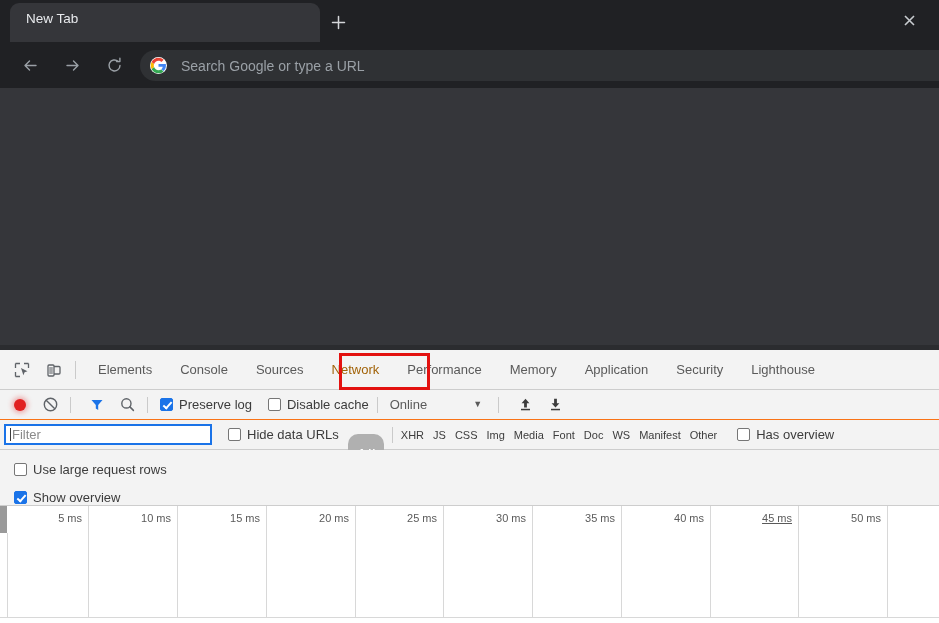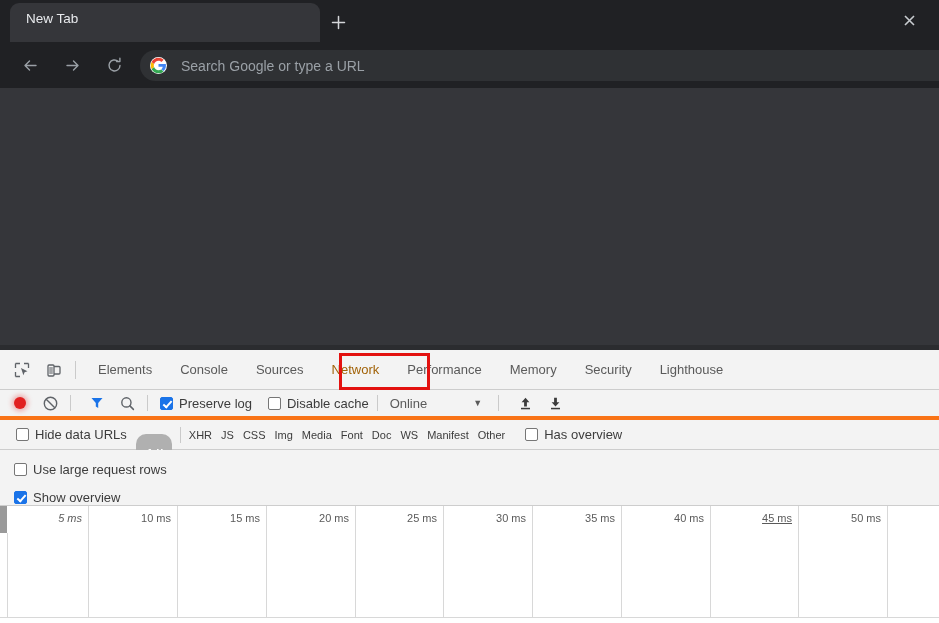--- a/index.html
+++ b/index.html
@@ -107,21 +107,21 @@
   }
   .annot-box {
     position: absolute; left: 339px; top: 3px;
     width: 91px; height: 37px;
     border: 3px solid #e3110f; pointer-events: none;
   }
 
   .dt-toolbar {
     position: absolute; left: 0; top: 40px; width: 939px; height: 30px;
     background: #f3f3f3;
-    border-bottom: 4px solid #f97316;
+    border-bottom: 1px solid #f97316;
     display: flex; align-items: center;
   }
   .tb-btn {
     width: 24px; height: 24px; margin-left: 6px;
     display: flex; align-items: center; justify-content: center;
   }
   .tb-btn.first { margin-left: 8px; }
   .rec-dot {
     width: 12px; height: 12px; border-radius: 50%; background: #e12020;
     box-shadow: 0 0 5px 2px rgba(225,32,32,0.35);
@@ -288,20 +288,23 @@
       <div class="dt-tab active">
           <span>Network</span>
         </div>
       <div class="dt-tab">
           <span>Performance</span>
         </div>
       <div class="dt-tab">
           <span>Memory</span>
         </div>
       <div class="dt-tab">
+          <span>Application</span>
+        </div>
+      <div class="dt-tab">
           <span>Security</span>
         </div>
       <div class="dt-tab">
           <span>Lighthouse</span>
         </div>
 
       <div class="annot-box"></div>
     </div>
 
     <div class="dt-toolbar">
@@ -352,20 +355,24 @@
       </div>
       <div class="tb-btn">
         <svg width="15" height="15" viewBox="0 0 15 15" aria-hidden="true">
           <path d="M7.5 10.6 L11.4 6.2 H8.9 V1.8 H6.1 V6.2 H3.6 Z" fill="#3c3c3c"></path>
           <rect x="3" y="11.8" width="9" height="1.5" fill="#3c3c3c"></rect>
         </svg>
       </div>
     </div>
 
     <div class="dt-filterbar">
+      <div class="filter-input">
+        <span class="filter-caret-bar"></span>
+        <span class="filter-ph">Filter</span>
+      </div>
       <div class="cb-wrap" style="margin-left:16px;">
         <span class="cb"></span>
         <span class="cb-label">Hide data URLs</span>
       </div>
 
       <span class="type-pill on" style="margin-left:9px;">All</span>
       <span class="tb-sep"></span>
       <span class="type-item" style="margin-left:0;">XHR</span>
       <span class="type-item">JS</span>
       <span class="type-item">CSS</span>
@@ -402,21 +409,21 @@
       <div class="ov-div" style="left:177px;"></div>
       <div class="ov-div" style="left:266px;"></div>
       <div class="ov-div" style="left:355px;"></div>
       <div class="ov-div" style="left:443px;"></div>
       <div class="ov-div" style="left:532px;"></div>
       <div class="ov-div" style="left:621px;"></div>
       <div class="ov-div" style="left:710px;"></div>
       <div class="ov-div" style="left:798px;"></div>
       <div class="ov-div" style="left:887px;"></div>
 
-      <div class="ov-label" style="left:18px;width:64px;font-style:italic;">5 ms</div>
+      <div class="ov-label" style="left:18px;width:64px;">5 ms</div>
       <div class="ov-label" style="left:107px;width:64px;">10 ms</div>
       <div class="ov-label" style="left:196px;width:64px;">15 ms</div>
       <div class="ov-label" style="left:285px;width:64px;">20 ms</div>
       <div class="ov-label" style="left:373px;width:64px;">25 ms</div>
       <div class="ov-label" style="left:462px;width:64px;">30 ms</div>
       <div class="ov-label" style="left:551px;width:64px;">35 ms</div>
       <div class="ov-label" style="left:640px;width:64px;">40 ms</div>
       <div class="ov-label" style="left:728px;width:64px;text-decoration:underline;">45 ms</div>
       <div class="ov-label" style="left:817px;width:64px;">50 ms</div>
 

